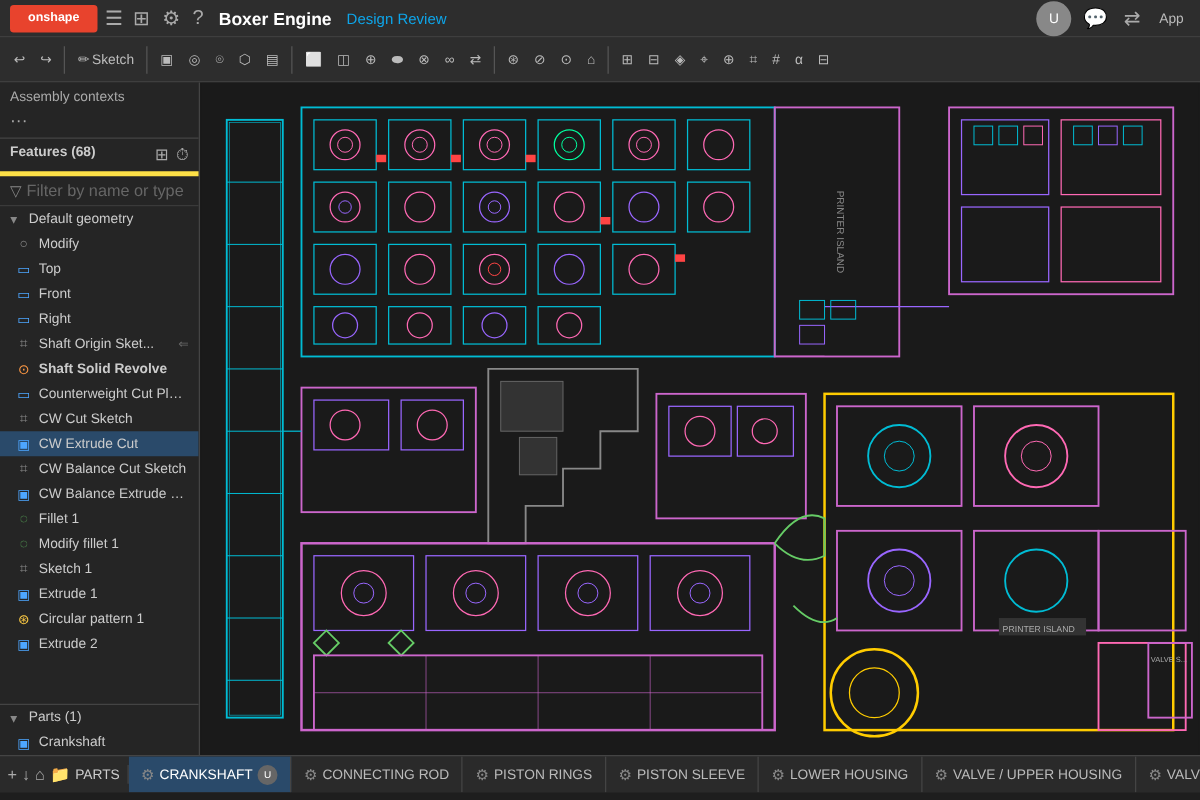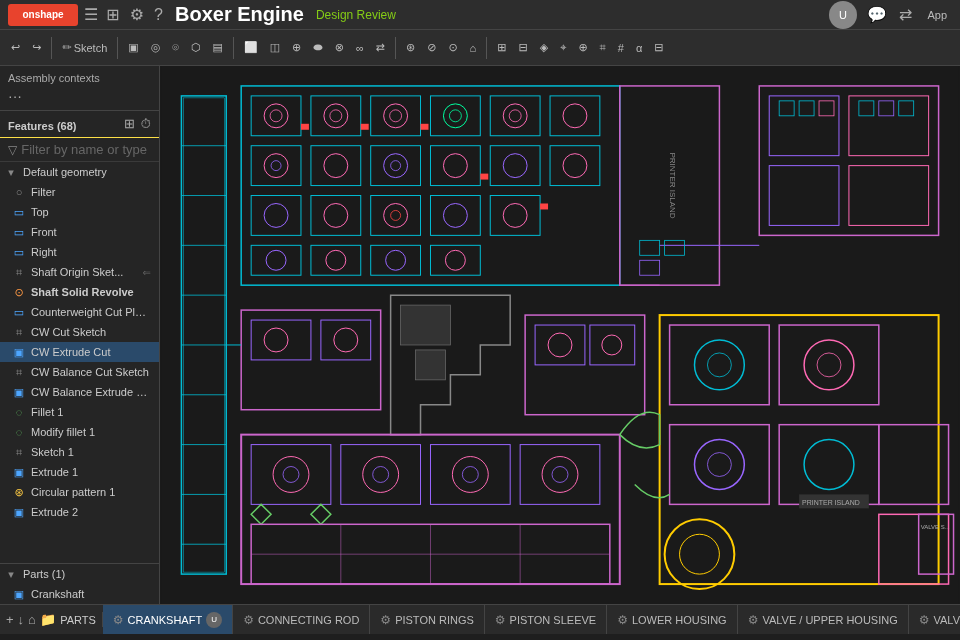--- a/index.html
+++ b/index.html
@@ -2,22 +2,22 @@
 <html><head>
   <meta charset="utf-8">
   <style>
     * { box-sizing: border-box; margin: 0; padding: 0; }
     body { font-family: -apple-system, BlinkMacSystemFont, 'Segoe UI', Arial, sans-serif; font-size: 12px; background: #1e1e1e; color: #ccc; width: 960px; height: 640px; overflow: hidden; }
 
     
     #topbar { display: flex; align-items: center; background: #2d2d2d; height: 30px; padding: 0 8px; gap: 6px; border-bottom: 1px solid #444; }
     #topbar .logo-icon { width: 70px; height: 22px; background: #e8432d; border-radius: 3px; display: flex; align-items: center; justify-content: center; color: #fff; font-size: 10px; font-weight: bold; }
     #topbar .hamburger { color: #aaa; cursor: pointer; font-size: 16px; }
-    #topbar .doc-title { color: #fff; font-weight: 600; font-size: 20px; margin-left: 4px; }
-    #topbar .doc-subtitle { color: #84cc16; font-size: 12px; margin-left: 6px; }
+    #topbar .doc-title { color: #fff; font-weight: 600; font-size: 14px; margin-left: 4px; }
+    #topbar .doc-subtitle { color: #0ea5e9; font-size: 12px; margin-left: 6px; }
     #topbar .spacer { flex: 1; }
     #topbar .topbar-right { display: flex; align-items: center; gap: 8px; }
     #topbar .avatar { width: 28px; height: 28px; border-radius: 50%; background: #888; overflow: hidden; display: flex; align-items: center; justify-content: center; color: #fff; font-size: 11px; }
     #topbar .icon-btn { color: #aaa; cursor: pointer; font-size: 16px; padding: 2px; }
 
     
     #toolbar { display: flex; align-items: center; background: #2d2d2d; height: 36px; padding: 0 6px; gap: 2px; border-bottom: 1px solid #444; overflow: hidden; }
     .tb-btn { display: flex; align-items: center; justify-content: center; padding: 2px 5px; color: #bbb; cursor: pointer; border-radius: 3px; font-size: 11px; gap: 2px; white-space: nowrap; }
     .tb-separator { width: 1px; height: 22px; background: #555; margin: 0 3px; }
 
@@ -25,21 +25,21 @@
     #main { display: flex; height: calc(640px - 36px - 36px - 30px); }
 
     
     #sidebar { width: 160px; background: #252525; border-right: 1px solid #444; display: flex; flex-direction: column; overflow: hidden; flex-shrink: 0; }
     #sidebar .assembly-ctx { padding: 6px 8px; border-bottom: 1px solid #444; }
     #sidebar .assembly-ctx label { font-size: 11px; color: #aaa; display: block; margin-bottom: 4px; }
     #sidebar .assembly-ctx .select-row { display: flex; align-items: center; gap: 4px; }
     #sidebar .assembly-ctx select { flex: 1; background: #333; color: #ccc; border: 1px solid #555; border-radius: 3px; padding: 2px 4px; font-size: 11px; }
     #sidebar .assembly-ctx .dots-btn { color: #aaa; cursor: pointer; font-size: 14px; }
 
-    #sidebar .features-header { display: flex; align-items: flex-end; padding: 5px 8px; border-bottom: 1px solid #fde047; }
+    #sidebar .features-header { display: flex; align-items: flex-start; padding: 5px 8px; border-bottom: 4px solid #fde047; }
     #sidebar .features-title { flex: 1; font-size: 11px; font-weight: 600; color: #ccc; }
     #sidebar .features-icons { display: flex; gap: 6px; color: #aaa; font-size: 13px; }
 
     #sidebar .filter-row { display: flex; align-items: center; padding: 4px 8px; border-bottom: 1px solid #3a3a3a; gap: 4px; }
     #sidebar .filter-icon { color: #888; font-size: 12px; }
     #sidebar .filter-input { flex: 1; background: transparent; border: none; color: #bbb; font-size: 13px; outline: none; }
     #sidebar .filter-input::placeholder { color: #666; }
 
     #sidebar .features-list { flex: 1; overflow-y: auto; }
     #sidebar .features-list::-webkit-scrollbar { width: 4px; }
@@ -153,21 +153,21 @@
     </div>
 
     <div class="features-list">
 
       <div class="feature-item group-header">
         <span class="fi-icon">▾</span>
         <span class="fi-label">Default geometry</span>
       </div>
       <div class="feature-item">
         <span class="fi-icon">○</span>
-        <span class="fi-label">Filter</span>
+        <span class="fi-label">Modify</span>
       </div>
       <div class="feature-item">
         <span class="fi-icon blue">▭</span>
         <span class="fi-label">Top</span>
       </div>
       <div class="feature-item">
         <span class="fi-icon blue">▭</span>
         <span class="fi-label">Front</span>
       </div>
       <div class="feature-item">

